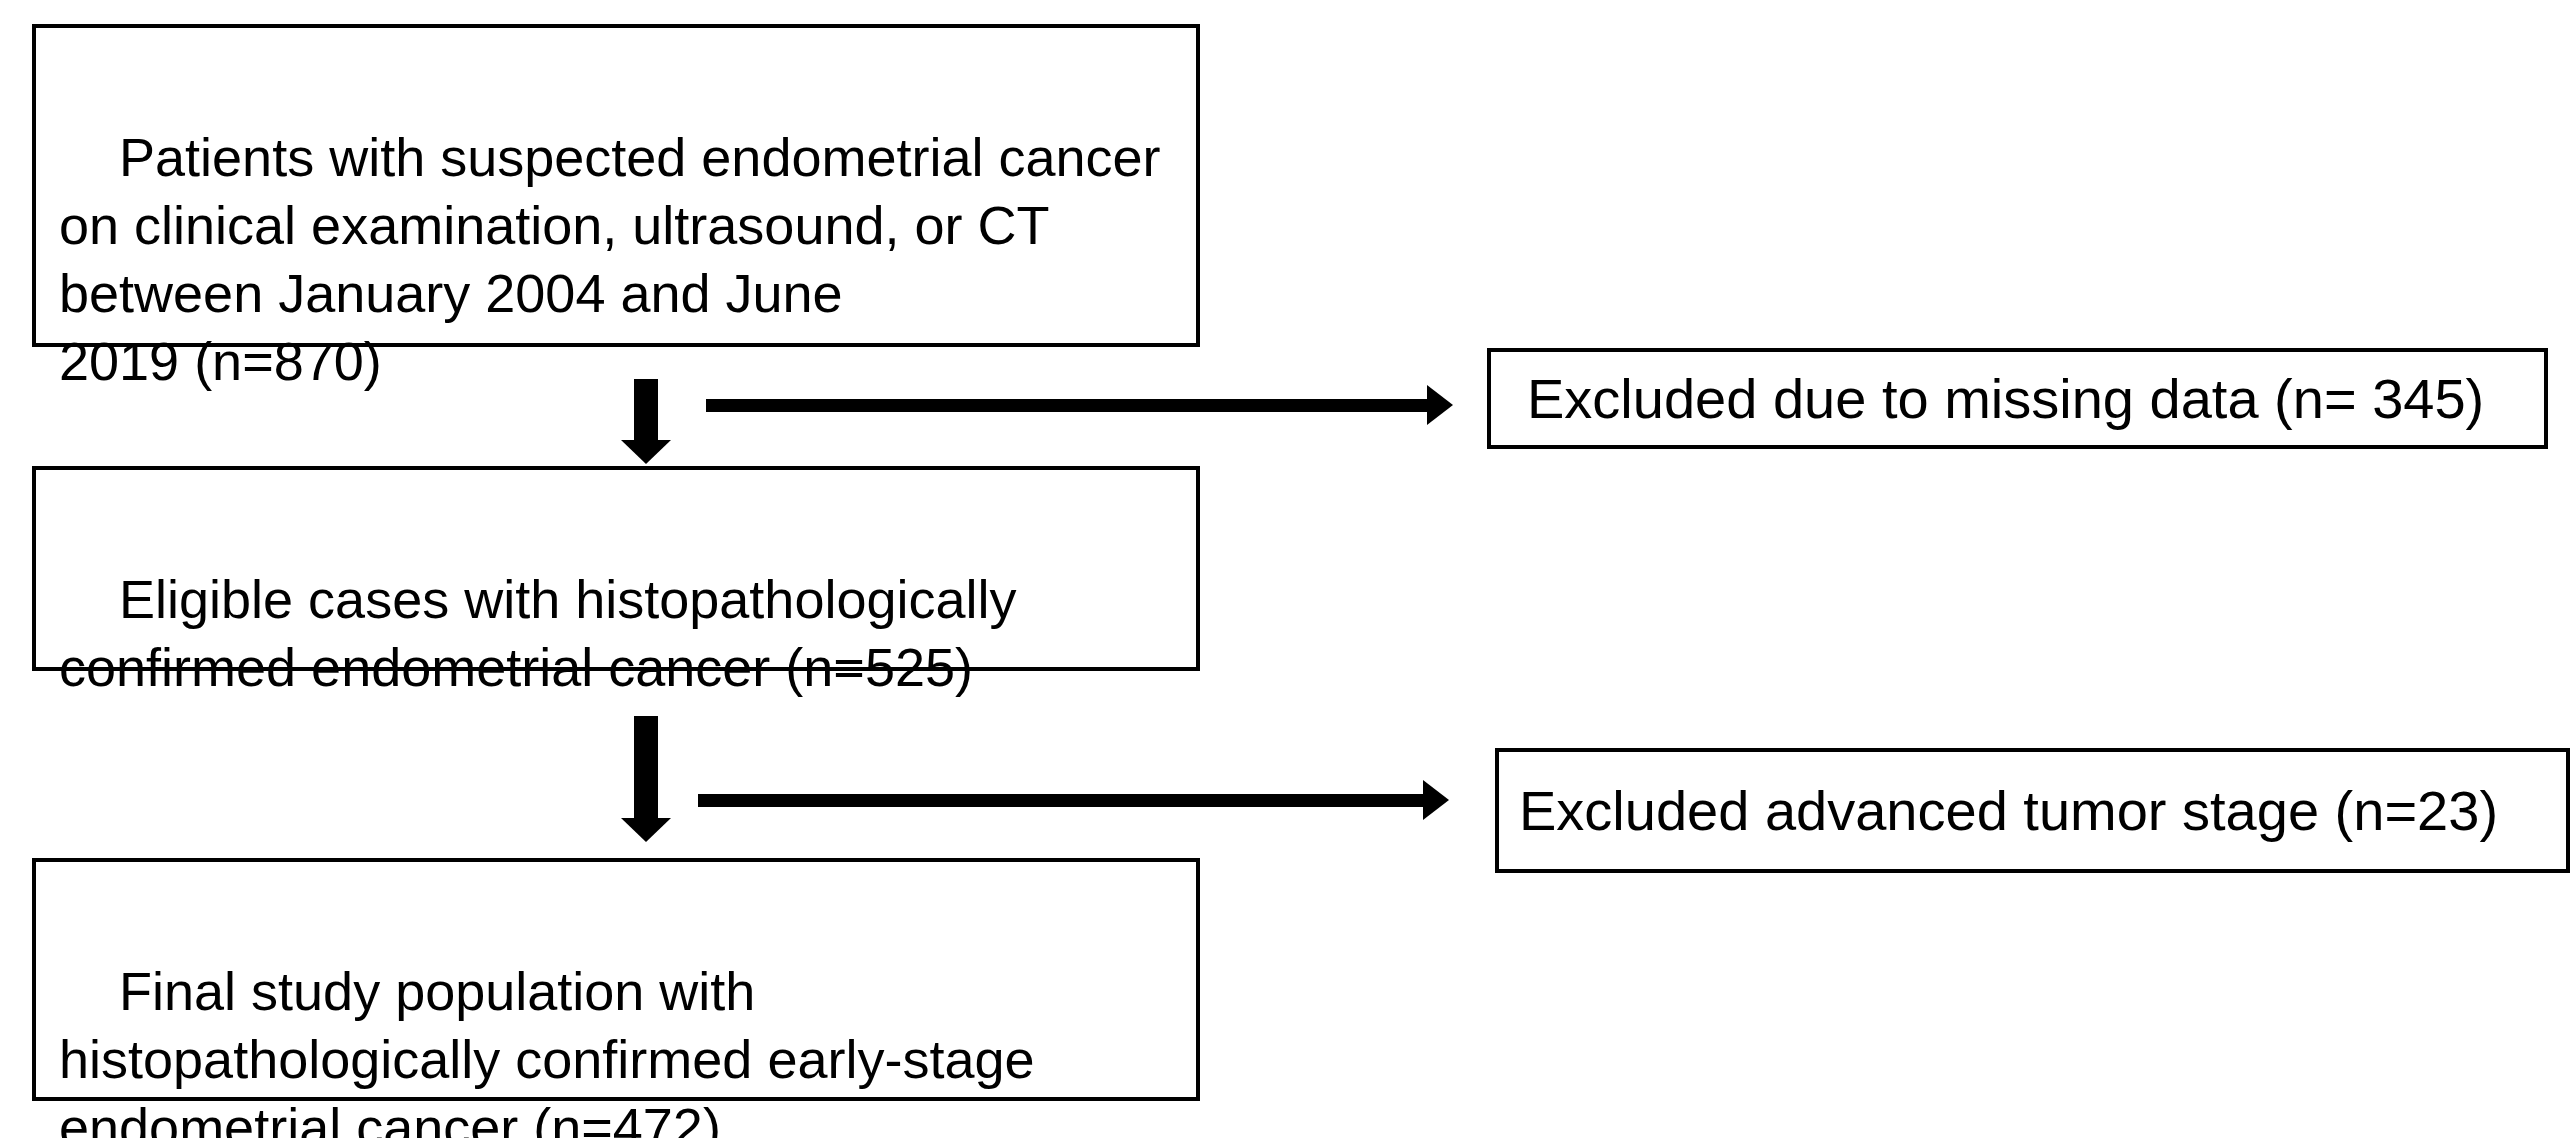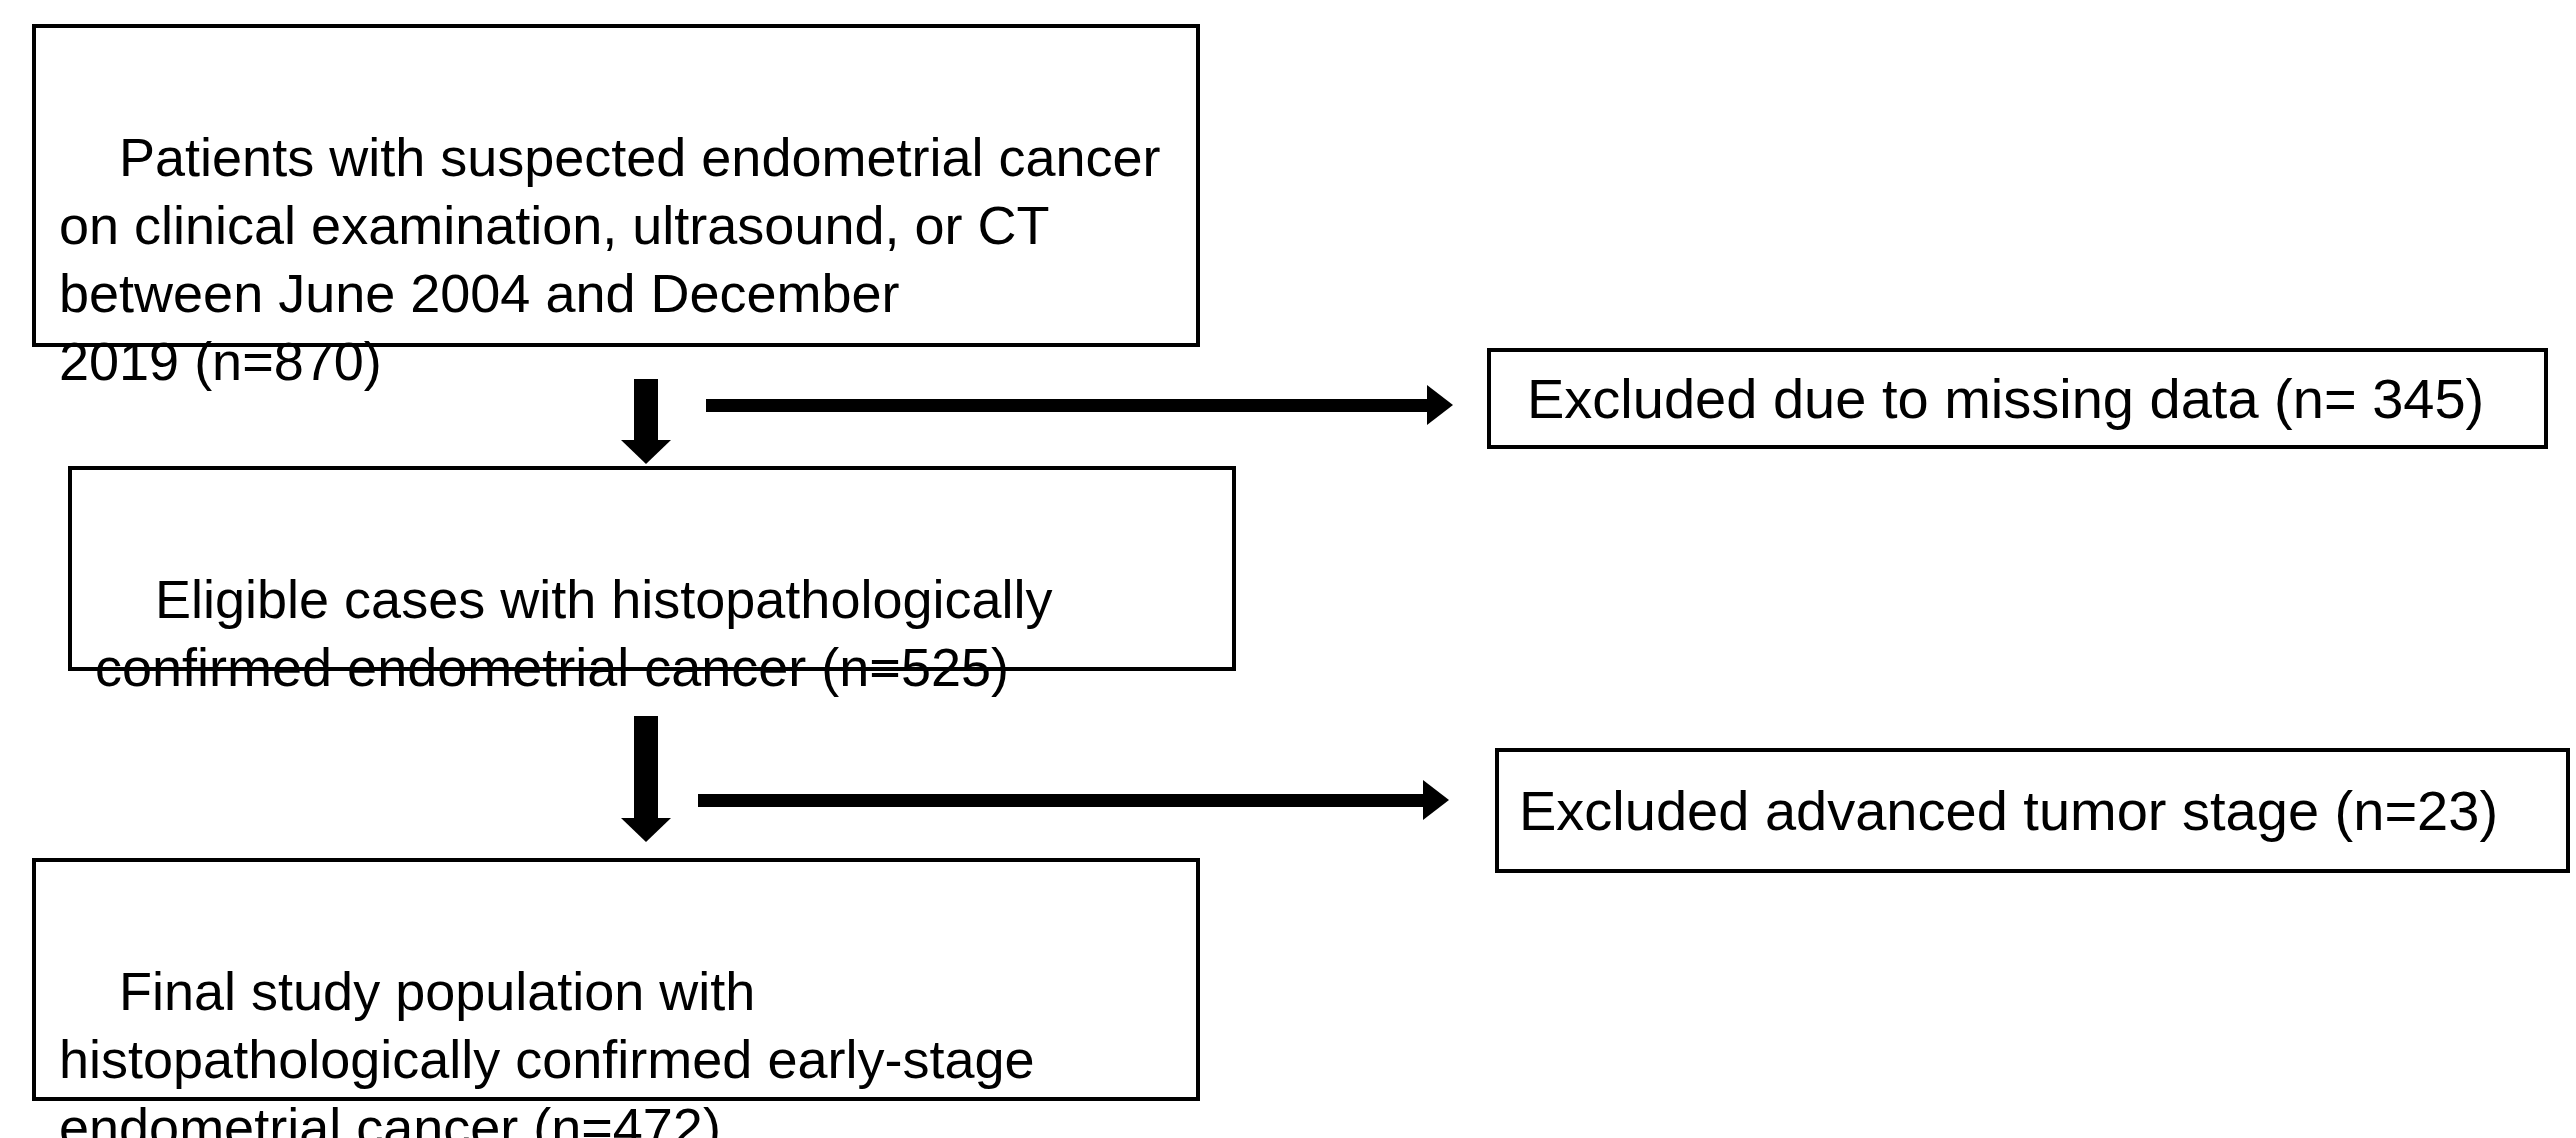--- a/index.html
+++ b/index.html
@@ -19,21 +19,21 @@
     background: #ffffff;
     font-size: 56px;
     line-height: 68px;
     white-space: pre;
     color: #000000;
   }
   .cohort-box { padding: 27px 14.3px 0 23px; font-size: 54px; }
   .exclusion-box { display: flex; align-items: center; padding-left: 20px; }
   .box-suspected { left: 32px;   top: 24px;   width: 1168px; height: 323px; }
   .box-excl-missing { left: 1487px; top: 348px;  width: 1061px; height: 101px; padding-left: 36px; }
-  .box-eligible { left: 32px;   top: 466px;  width: 1168px; height: 205px; margin-left: 36px; }
+  .box-eligible { left: 32px;   top: 466px;  width: 1168px; height: 205px; }
   .box-excl-advanced { left: 1495px; top: 748px; width: 1075px; height: 125px; }
   .box-final { left: 32px;   top: 858px; width: 1168px; height: 243px; }
 
   .shape { position: absolute; }
   .fill { background: #000000; }
 
   
   .down1-stem { left: 634px; top: 379px;  width: 24px; height: 62px; }
   .down1-head { left: 621px; top: 440px;  width: 0; height: 0;
                 border-left: 25px solid transparent; border-right: 25px solid transparent;
@@ -54,21 +54,21 @@
              border-left: 26px solid #000000; }
 </style>
 </head>
 <body>
 
 <div class="canvas">
 
   <div class="box cohort-box box-suspected">
     <span>Patients with suspected endometrial cancer
 on clinical examination, ultrasound, or CT
-between June 2004 and December
+between January 2004 and June
 2019 (n=870)</span>
   </div>
 
   <div class="shape fill down1-stem"></div>
   <div class="shape down1-head"></div>
 
   <div class="shape fill h1-bar"></div>
   <div class="shape h1-head"></div>
 
   <div class="box exclusion-box box-excl-missing">

